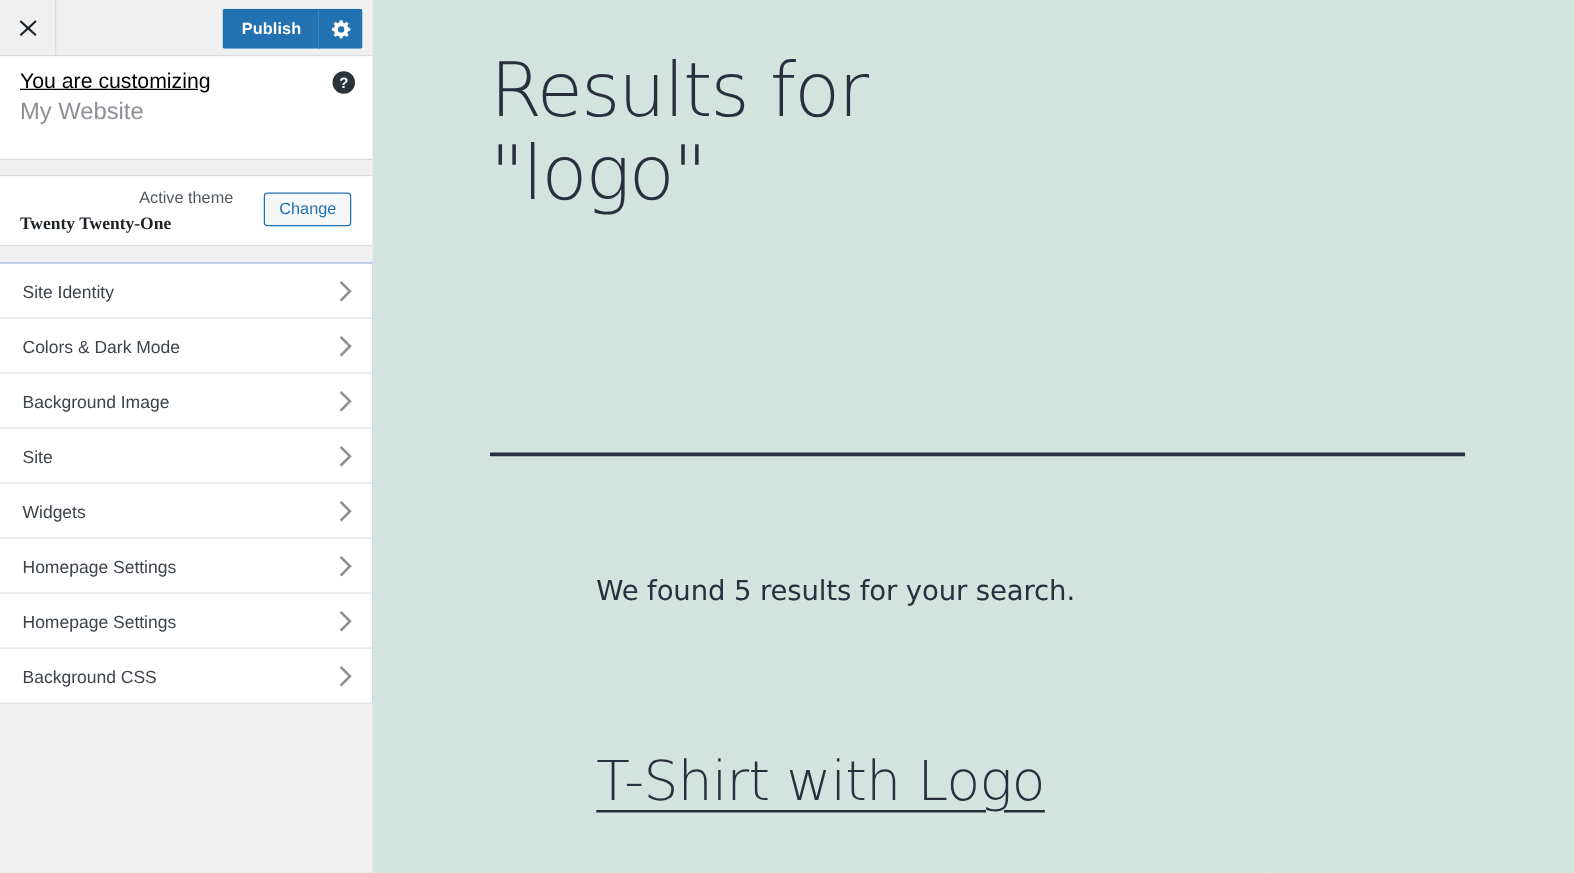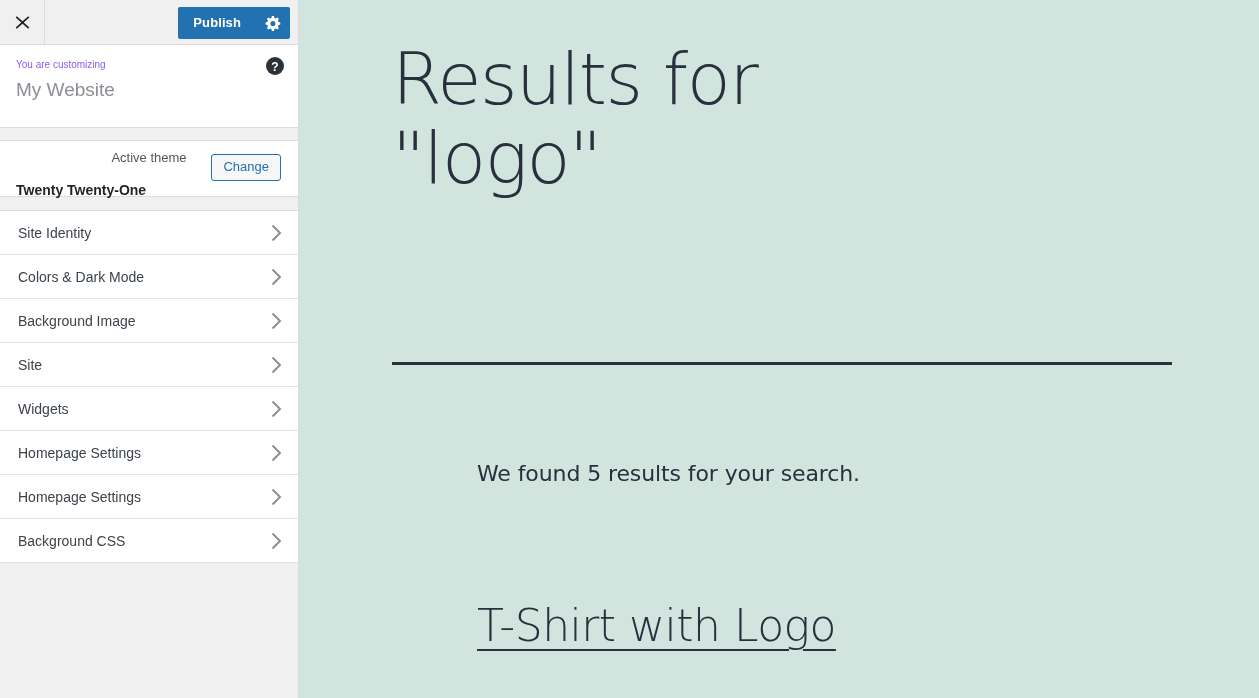--- a/index.html
+++ b/index.html
@@ -91,24 +91,25 @@
   
   .cust-info {
     position: relative;
     background: #fff;
     border-bottom: 1px solid #dcdcde;
     padding: 12px 14px 18px 16px;
     box-sizing: border-box;
     height: 83px;
   }
   .cust-info .eyebrow {
-    font-size: 10px;
-    color: #8b5cf6;
+    font-size: 17px;
+    color: #000000;
     line-height: 16px;
     margin: 0;
+    text-decoration: underline;
   }
   .cust-info .site-title {
     font-size: 19px;
     color: #8c8f94;
     font-weight: 400;
     line-height: 26px;
     margin: 4px 0 0 0;
     white-space: nowrap;
   }
   .help-icon {
@@ -140,21 +141,22 @@
     font-size: 13px;
     color: #50575e;
     line-height: 16px;
     text-align: center;
   }
   .theme-panel .theme-name {
     font-size: 14px;
     color: #1d2327;
     font-weight: 700;
     line-height: 19px;
-    margin-top: 15px;
+    margin-top: 4px;
+    font-family: Liberation Serif, serif;
   }
   .change-btn {
     position: absolute;
     right: 17px;
     top: 13px;
     background: #f6f7f7;
     border: 1px solid #2271b1;
     color: #2271b1;
     border-radius: 3px;
     font-family: "Liberation Sans", sans-serif;
@@ -212,21 +214,21 @@
     width: 960px;
     height: 698px;
   }
   .search-heading {
     position: absolute;
     left: 93px;
     top: 40px;
     width: 790px;
     font-family: "DejaVu Sans", sans-serif;
     font-weight: 300;
-    font-size: 72px;
+    font-size: 60px;
     line-height: 1.1;
     letter-spacing: -1.5px;
     color: #28303d;
     margin: 0;
   }
   .heading-rule {
     position: absolute;
     left: 93px;
     top: 362px;
     width: 780px;

